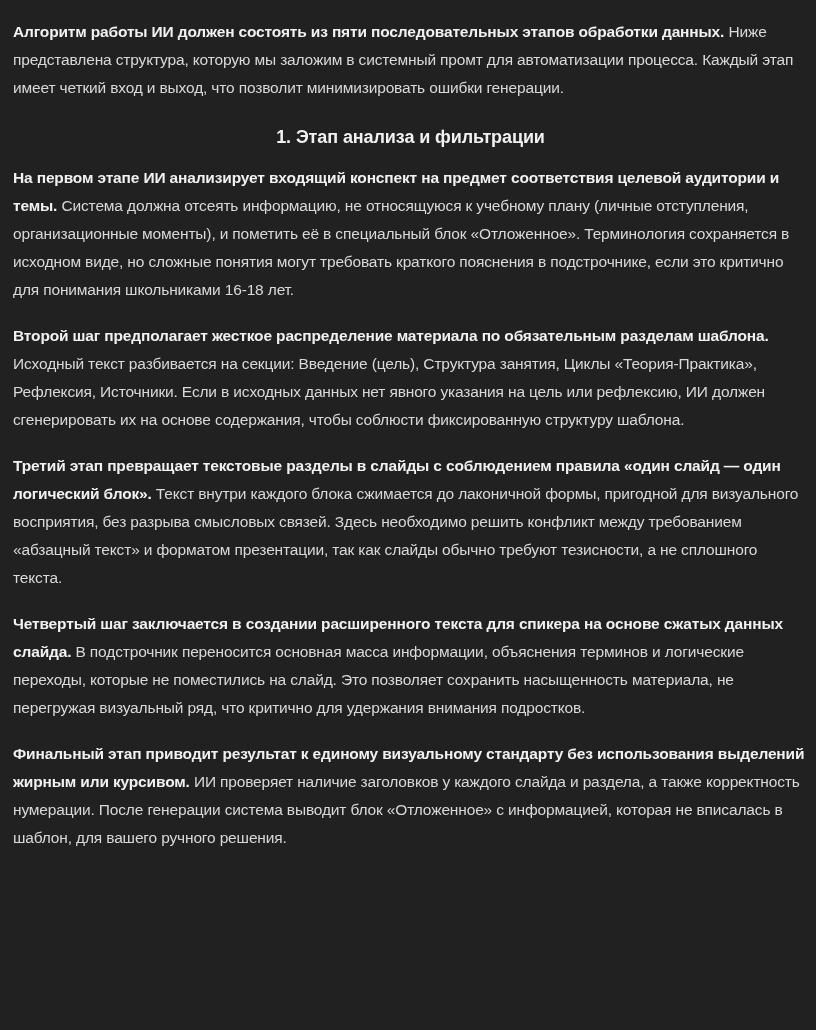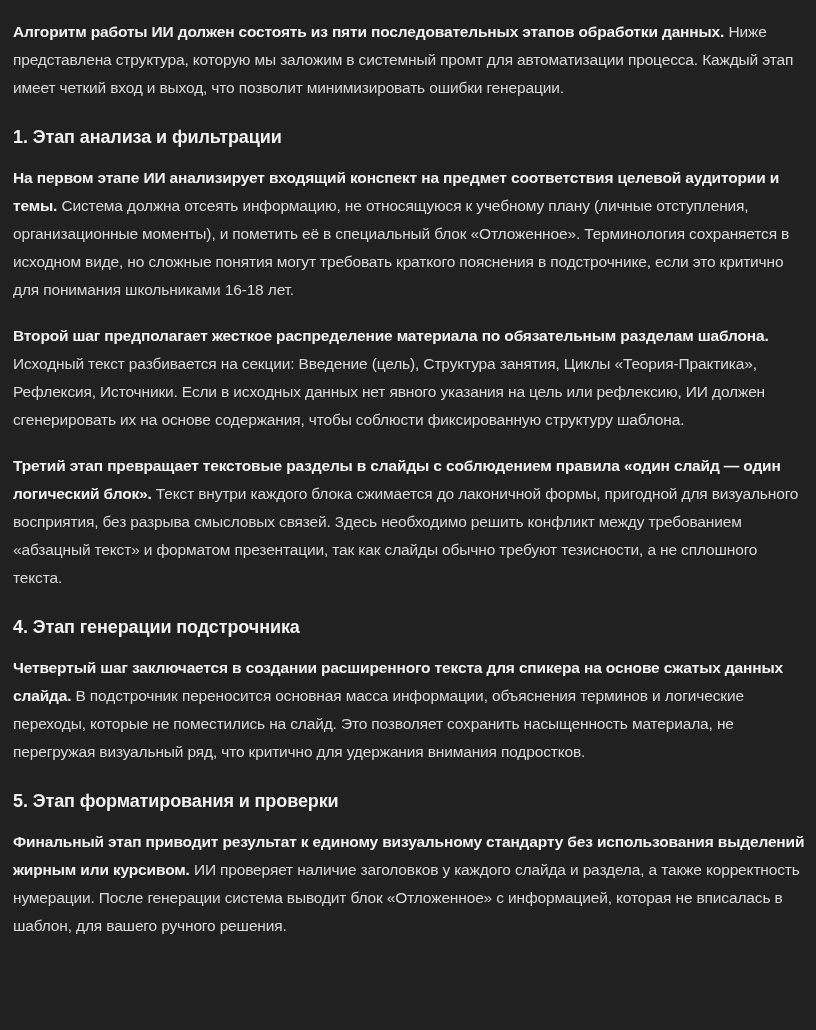--- a/index.html
+++ b/index.html
@@ -29,35 +29,34 @@
     font-weight: 700;
     color: #f1f1f1;
   }
   .content h3 {
     margin: 22px 0 14px 0;
     font-size: 18px;
     line-height: 26px;
     font-weight: 700;
     color: #f1f1f1;
     letter-spacing: -0.1px;
+    text-align: center;
   }
 </style>
 </head>
 <body>
 
 <div class="content">
 
   <p><strong>Алгоритм работы ИИ должен состоять из пяти последовательных этапов обработки данных.</strong> <span>Ниже представлена структура, которую мы заложим в системный промт для автоматизации процесса. Каждый этап имеет четкий вход и выход, что позволит минимизировать ошибки генерации.</span></p>
 
   <h3>1. Этап анализа и фильтрации</h3>
   <p><strong>На первом этапе ИИ анализирует входящий конспект на предмет соответствия целевой аудитории и темы.</strong> <span>Система должна отсеять информацию, не относящуюся к учебному плану (личные отступления, организационные моменты), и пометить её в специальный блок «Отложенное». Терминология сохраняется в исходном виде, но сложные понятия могут требовать краткого пояснения в подстрочнике, если это критично для понимания школьниками 16-18 лет.</span></p>
 
   <p><strong>Второй шаг предполагает жесткое распределение материала по обязательным разделам шаблона.</strong> <span>Исходный текст разбивается на секции: Введение (цель), Структура занятия, Циклы «Теория-Практика», Рефлексия, Источники. Если в исходных данных нет явного указания на цель или рефлексию, ИИ должен сгенерировать их на основе содержания, чтобы соблюсти фиксированную структуру шаблона.</span></p>
 
   <p><strong>Третий этап превращает текстовые разделы в слайды с соблюдением правила «один слайд — один логический блок».</strong> <span>Текст внутри каждого блока сжимается до лаконичной формы, пригодной для визуального восприятия, без разрыва смысловых связей. Здесь необходимо решить конфликт между требованием «абзацный текст» и форматом презентации, так как слайды обычно требуют тезисности, а не сплошного текста.</span></p>
 
-  <h3>4. Этап генерации подстрочника</h3>
   <p><strong>Четвертый шаг заключается в создании расширенного текста для спикера на основе сжатых данных слайда.</strong> <span>В подстрочник переносится основная масса информации, объяснения терминов и логические переходы, которые не поместились на слайд. Это позволяет сохранить насыщенность материала, не перегружая визуальный ряд, что критично для удержания внимания подростков.</span></p>
 
-  <h3>5. Этап форматирования и проверки</h3>
   <p><strong>Финальный этап приводит результат к единому визуальному стандарту без использования выделений жирным или курсивом.</strong> <span>ИИ проверяет наличие заголовков у каждого слайда и раздела, а также корректность нумерации. После генерации система выводит блок «Отложенное» с информацией, которая не вписалась в шаблон, для вашего ручного решения.</span></p>
 
 </div>
 
 </body></html>

